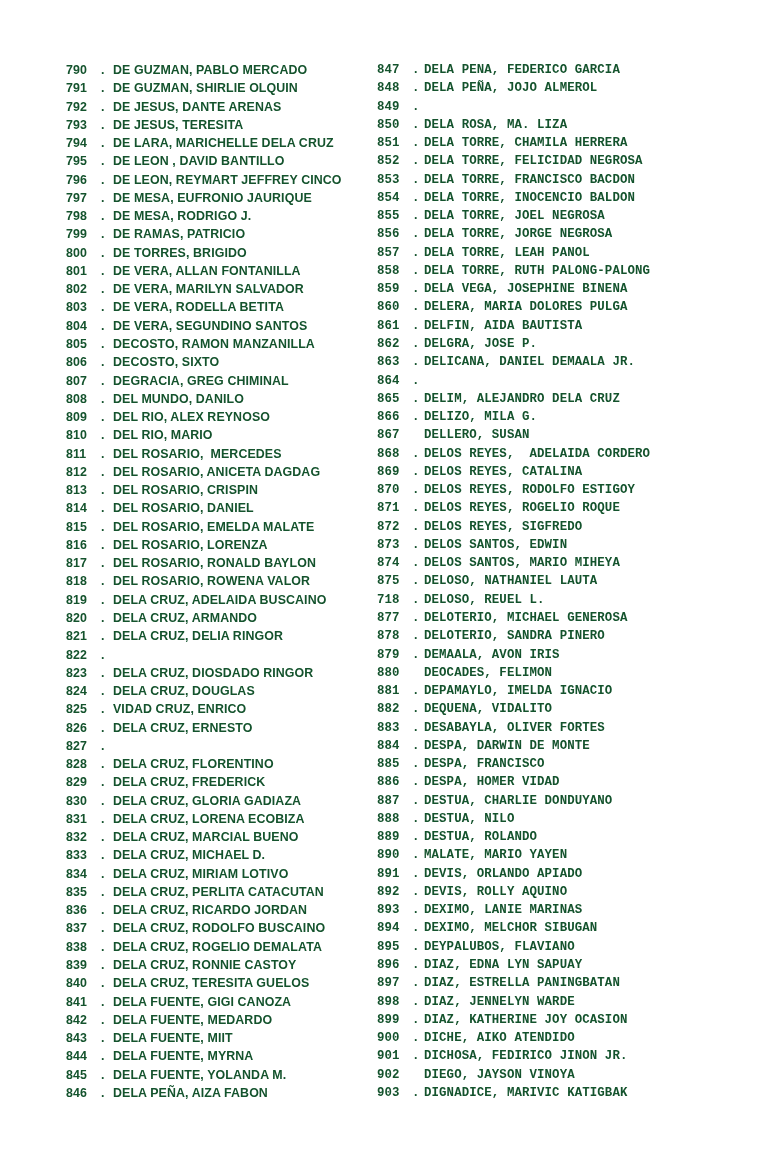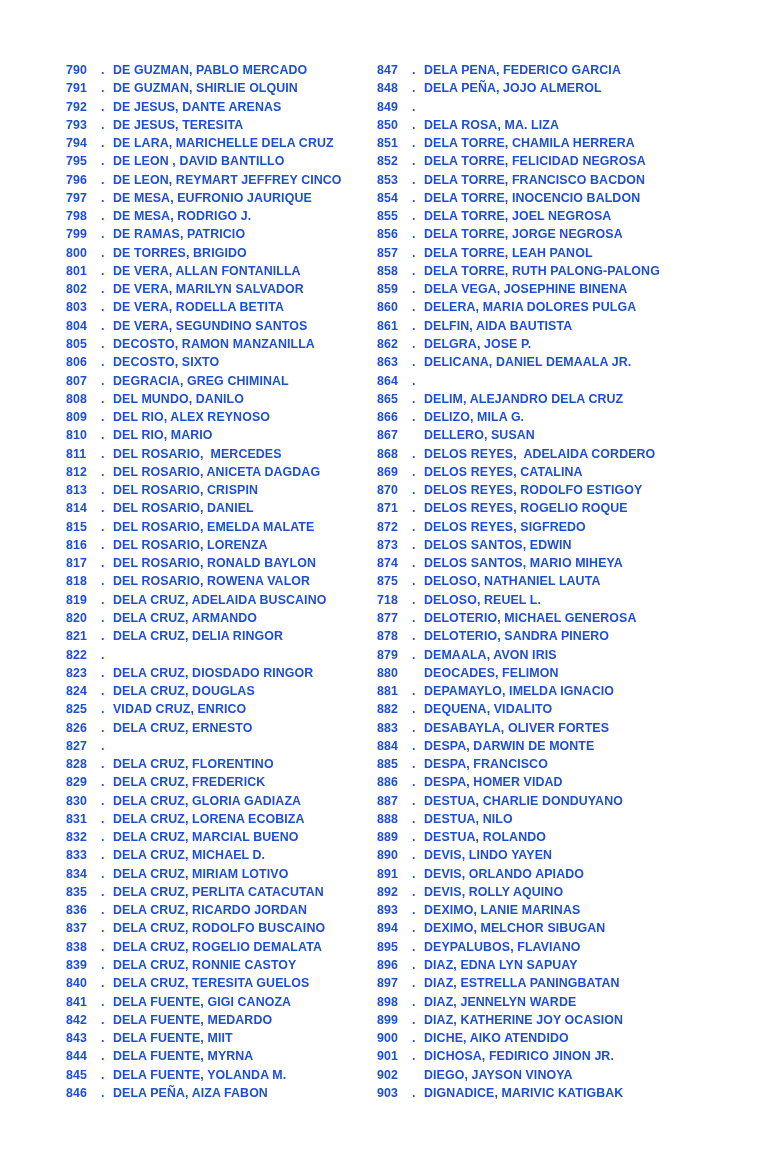--- a/index.html
+++ b/index.html
@@ -2,31 +2,31 @@
 <html><head>
 <meta charset="utf-8">
 <style>
   html, body { margin: 0; padding: 0; background: #ffffff; }
   .page {
     position: relative;
     width: 768px;
     height: 1175px;
     background: #ffffff;
     font-family: "Liberation Sans", sans-serif;
-    color: #1d4ed8;
+    color: #14532d;
     overflow: hidden;
   }
   .name-col {
     position: absolute;
     top: 61px;
     display: flex;
     flex-direction: column;
   }
   .col-left  { left: 66px;  width: 312px; }
-  .col-right { left: 377px; width: 360px; }
+  .col-right { left: 377px; width: 360px; font-family: Liberation Mono, monospace; }
   .entry-row {
     display: flex;
     align-items: baseline;
     height: 18.28px;
     line-height: 18.28px;
     font-size: 12.4px;
     font-weight: 600;
     letter-spacing: 0.1px;
     white-space: pre;
   }
@@ -134,21 +134,21 @@
       <div class="entry-row"><span class="entry-num">880</span><span class="entry-dot"></span><span class="entry-name">DEOCADES, FELIMON</span></div>
       <div class="entry-row"><span class="entry-num">881</span><span class="entry-dot">.</span><span class="entry-name">DEPAMAYLO, IMELDA IGNACIO</span></div>
       <div class="entry-row"><span class="entry-num">882</span><span class="entry-dot">.</span><span class="entry-name">DEQUENA, VIDALITO</span></div>
       <div class="entry-row"><span class="entry-num">883</span><span class="entry-dot">.</span><span class="entry-name">DESABAYLA, OLIVER FORTES</span></div>
       <div class="entry-row"><span class="entry-num">884</span><span class="entry-dot">.</span><span class="entry-name">DESPA, DARWIN DE MONTE</span></div>
       <div class="entry-row"><span class="entry-num">885</span><span class="entry-dot">.</span><span class="entry-name">DESPA, FRANCISCO</span></div>
       <div class="entry-row"><span class="entry-num">886</span><span class="entry-dot">.</span><span class="entry-name">DESPA, HOMER VIDAD</span></div>
       <div class="entry-row"><span class="entry-num">887</span><span class="entry-dot">.</span><span class="entry-name">DESTUA, CHARLIE DONDUYANO</span></div>
       <div class="entry-row"><span class="entry-num">888</span><span class="entry-dot">.</span><span class="entry-name">DESTUA, NILO</span></div>
       <div class="entry-row"><span class="entry-num">889</span><span class="entry-dot">.</span><span class="entry-name">DESTUA, ROLANDO</span></div>
-      <div class="entry-row"><span class="entry-num">890</span><span class="entry-dot">.</span><span class="entry-name">DEVIS, LINDO YAYEN</span></div>
+      <div class="entry-row"><span class="entry-num">890</span><span class="entry-dot">.</span><span class="entry-name">MALATE, MARIO YAYEN</span></div>
       <div class="entry-row"><span class="entry-num">891</span><span class="entry-dot">.</span><span class="entry-name">DEVIS, ORLANDO APIADO</span></div>
       <div class="entry-row"><span class="entry-num">892</span><span class="entry-dot">.</span><span class="entry-name">DEVIS, ROLLY AQUINO</span></div>
       <div class="entry-row"><span class="entry-num">893</span><span class="entry-dot">.</span><span class="entry-name">DEXIMO, LANIE MARINAS</span></div>
       <div class="entry-row"><span class="entry-num">894</span><span class="entry-dot">.</span><span class="entry-name">DEXIMO, MELCHOR SIBUGAN</span></div>
       <div class="entry-row"><span class="entry-num">895</span><span class="entry-dot">.</span><span class="entry-name">DEYPALUBOS, FLAVIANO</span></div>
       <div class="entry-row"><span class="entry-num">896</span><span class="entry-dot">.</span><span class="entry-name">DIAZ, EDNA LYN SAPUAY</span></div>
       <div class="entry-row"><span class="entry-num">897</span><span class="entry-dot">.</span><span class="entry-name">DIAZ, ESTRELLA PANINGBATAN</span></div>
       <div class="entry-row"><span class="entry-num">898</span><span class="entry-dot">.</span><span class="entry-name">DIAZ, JENNELYN WARDE</span></div>
       <div class="entry-row"><span class="entry-num">899</span><span class="entry-dot">.</span><span class="entry-name">DIAZ, KATHERINE JOY OCASION</span></div>
       <div class="entry-row"><span class="entry-num">900</span><span class="entry-dot">.</span><span class="entry-name">DICHE, AIKO ATENDIDO</span></div>

